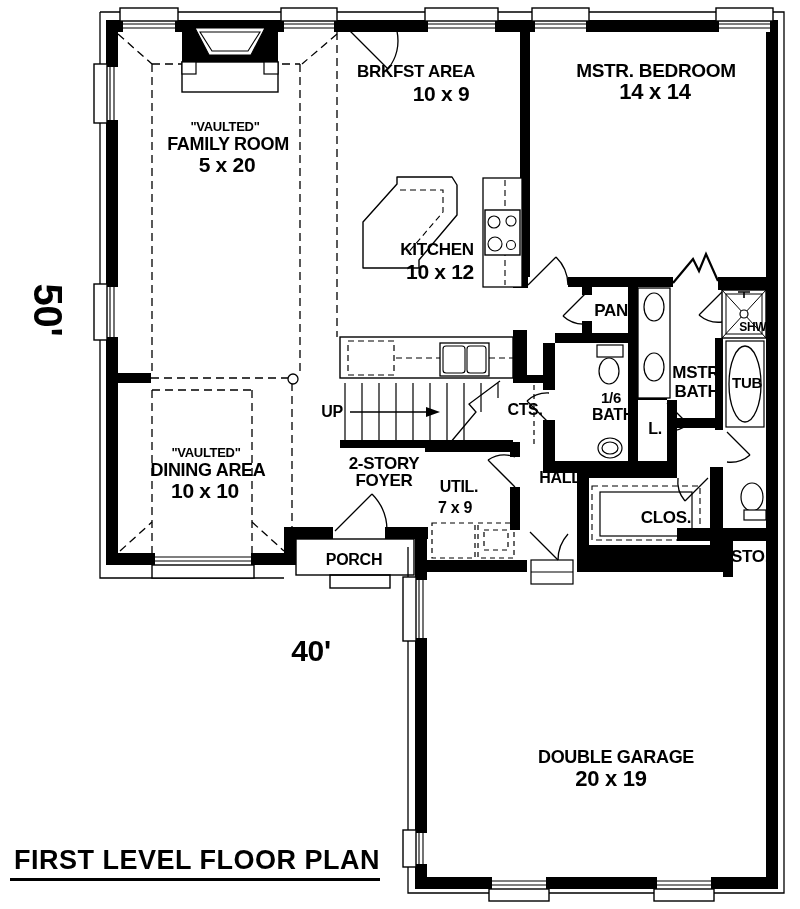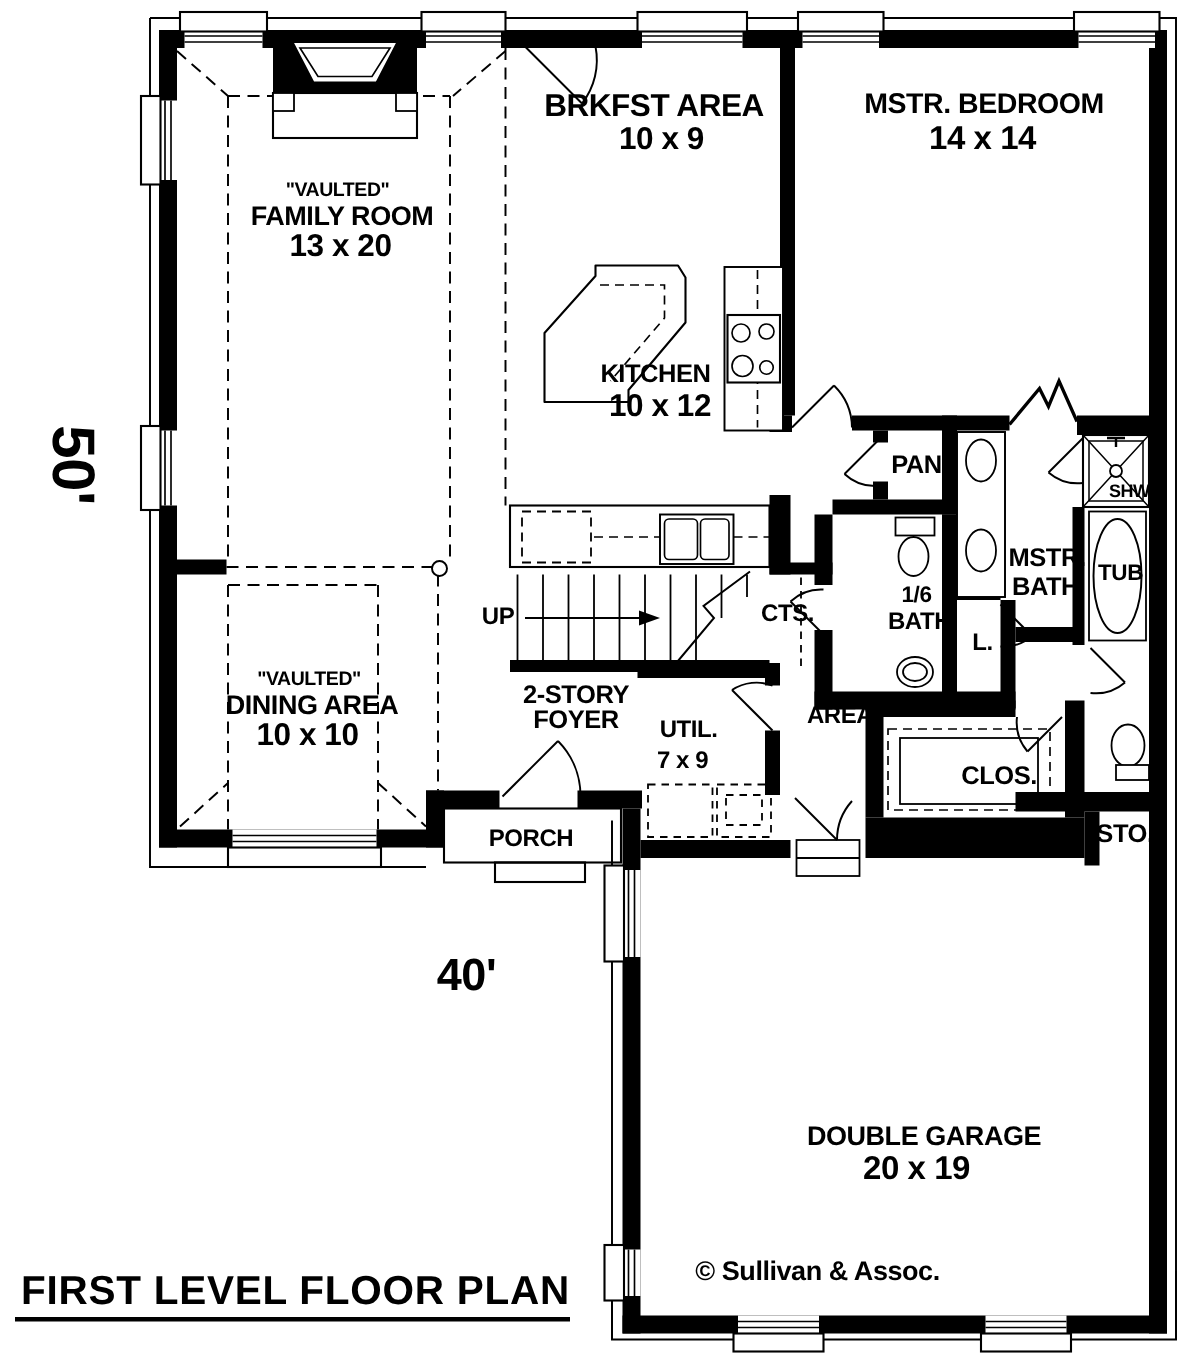--- a/index.html
+++ b/index.html
@@ -268,44 +268,44 @@
           <path d="M727,462 A30,30 0 0 0 750,455"></path>
         </g>
     <g stroke-width="2.2">
       <path d="M673,283 L693,259 L699,271 L706,254 L718,281"></path>
     </g>
   </g>
 </svg>
 
 <div class="lbl" style="left:225px;top:126px;font-size:13px">"VAULTED"</div>
 <div class="lbl" style="left:228px;top:144px;font-size:18px">FAMILY ROOM</div>
-<div class="lbl" style="left:227px;top:164px;font-size:21px">13 x 20</div>
-
-<div class="lbl" style="left:436px;top:71px;font-size:21px">BRKFST AREA</div>
+<div class="lbl" style="left:227px;top:164px;font-size:21px">5 x 20</div>
+
+<div class="lbl" style="left:416px;top:71px;font-size:17px">BRKFST AREA</div>
 <div class="lbl" style="left:441px;top:93px;font-size:21px">10 x 9</div>
 
 <div class="lbl" style="left:656px;top:70px;font-size:19px">MSTR. BEDROOM</div>
 <div class="lbl" style="left:655px;top:92px;font-size:22px">14 x 14</div>
 
 <div class="lbl" style="left:437px;top:249px;font-size:17px">KITCHEN</div>
 <div class="lbl" style="left:440px;top:271px;font-size:21px">10 x 12</div>
 
 <div class="lbl" style="left:611px;top:310px;font-size:17px">PAN</div>
 <div class="lbl" style="left:757px;top:327px;font-size:12px">SHWR</div>
 <div class="lbl" style="left:747px;top:382px;font-size:15px">TUB</div>
 
 <div class="lbl" style="left:698px;top:372px;font-size:17px">MSTR.</div>
 <div class="lbl" style="left:697px;top:391px;font-size:17px">BATH</div>
 
 <div class="lbl" style="left:611px;top:397px;font-size:15px">1/6</div>
 <div class="lbl" style="left:613px;top:415px;font-size:16px">BATH</div>
 
 <div class="lbl" style="left:655px;top:429px;font-size:16px">L.</div>
 <div class="lbl" style="left:525px;top:410px;font-size:16px">CTS.</div>
-<div class="lbl" style="left:560px;top:478px;font-size:16px">AREA</div>
+<div class="lbl" style="left:560px;top:478px;font-size:16px">HALL</div>
 
 <div class="lbl" style="left:459px;top:487px;font-size:16px">UTIL.</div>
 <div class="lbl" style="left:455px;top:508px;font-size:16px">7 x 9</div>
 
 <div class="lbl" style="left:666px;top:517px;font-size:17px">CLOS.</div>
 <div class="lbl" style="left:750px;top:556px;font-size:17px">STO.</div>
 
 <div class="lbl" style="left:384px;top:463px;font-size:17px">2-STORY</div>
 <div class="lbl" style="left:384px;top:480px;font-size:17px">FOYER</div>
 <div class="lbl" style="left:332px;top:412px;font-size:16px">UP</div>
@@ -315,18 +315,17 @@
 <div class="lbl" style="left:205px;top:490px;font-size:21px">10 x 10</div>
 
 <div class="lbl" style="left:354px;top:560px;font-size:16px">PORCH</div>
 
 <div class="lbl" style="left:616px;top:757px;font-size:18px">DOUBLE GARAGE</div>
 <div class="lbl" style="left:611px;top:779px;font-size:22px">20 x 19</div>
 
 <div class="lbl" style="left:311px;top:651px;font-size:30px">40'</div>
 <div class="lbl rot" style="left:48px;top:310px;font-size:40px">50'</div>
 
-<div class="lbl" style="left:545px;top:847px;font-size:18px">© Sullivan &amp; Assoc.</div>
 
 <div class="title-lbl" style="left:14px;top:845px;font-size:27px;letter-spacing:0.5px">FIRST LEVEL FLOOR PLAN</div>
 <div class="underline" style="left:10px;top:878px;width:370px;height:3px"></div>
 
 </div>
 
 </body></html>

